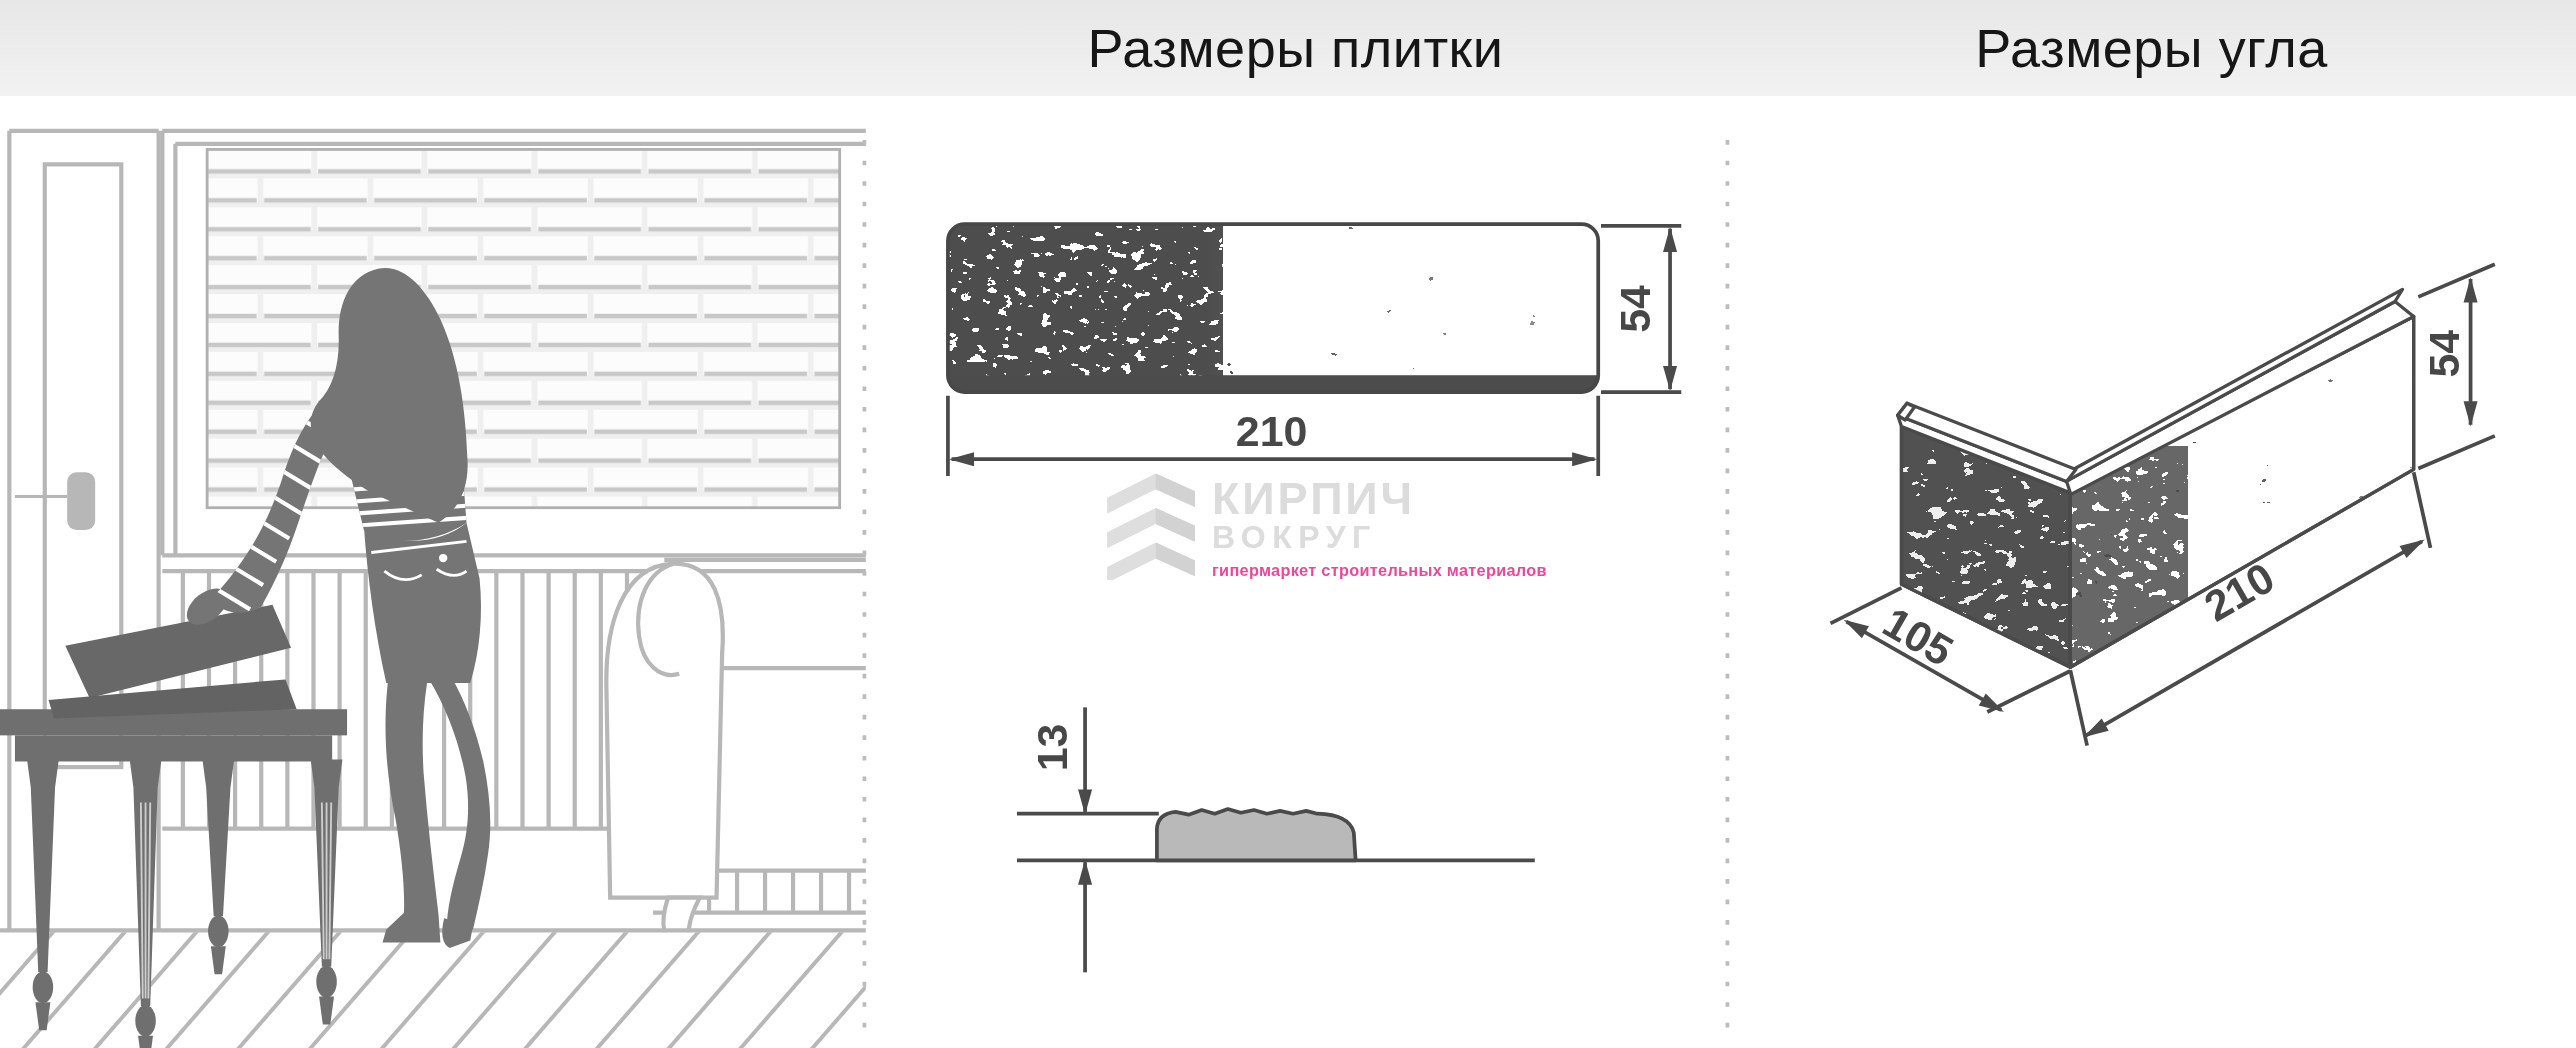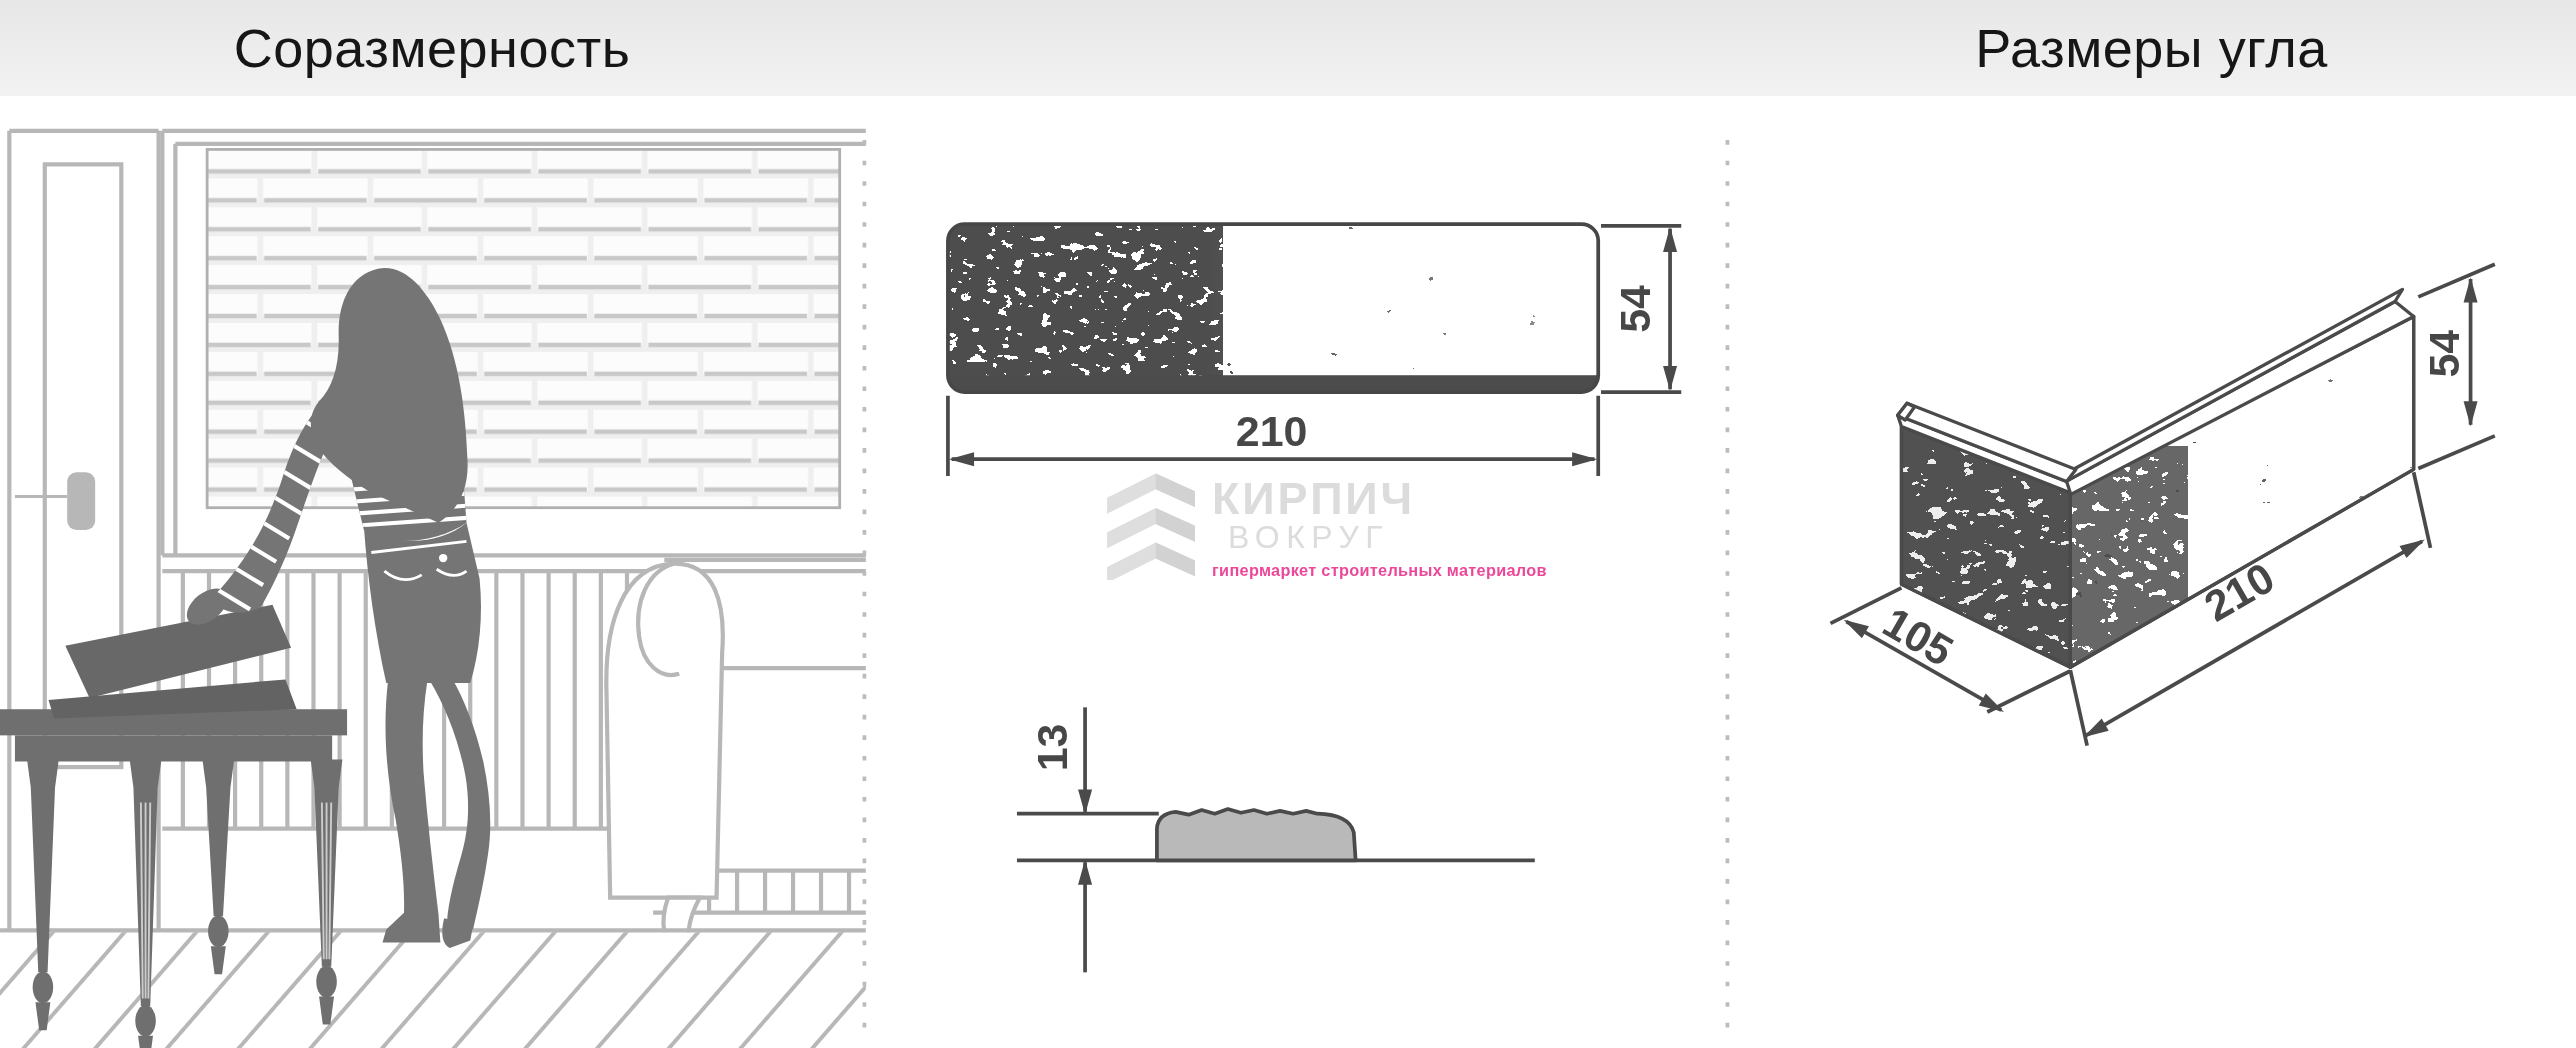--- a/index.html
+++ b/index.html
@@ -10,30 +10,30 @@
   .panel-title{position:absolute;top:0;height:96px;line-height:96px;text-align:center;
                font-size:54px;color:#161616;letter-spacing:0.5px;}
   #title-proportion{left:0;width:864px;}
   #title-tile{left:864px;width:863px;}
   #title-corner{left:1727px;width:849px;}
   svg{position:absolute;left:0;top:0;}
   svg text{font-family:"Liberation Sans", sans-serif;font-weight:bold;font-size:46px;fill:#474747;}
   .watermark{position:absolute;left:1107px;top:466px;display:flex;align-items:flex-end;}
   .wm-text{margin-left:15px;color:#dcdcdc;}
   .wm-brand-top{font-size:45px;font-weight:800;letter-spacing:2.8px;line-height:1.0;}
-  .wm-brand-bottom{font-size:32px;font-weight:400;letter-spacing:6.5px;line-height:1.05;margin-left:16px;}
+  .wm-brand-bottom{font-size:32px;font-weight:700;letter-spacing:6.5px;line-height:1.05;}
   .wm-tagline{font-size:16.3px;font-weight:600;color:#ec4899;letter-spacing:0.3px;margin-top:6.5px;}
 </style>
 </head>
 <body>
 
 <div id="stage">
 
   <div class="header-band"></div>
-  <div class="panel-title" id="title-proportion">Соразмерность</div>
+  <div class="panel-title" id="title-tile">Размеры плитки</div>
   <div class="panel-title" id="title-corner">Размеры угла</div>
 
   <svg width="2576" height="1049" viewBox="0 0 2761 1124">
     <defs>
       <path id="arrowTri" d="M0,0 L-27,-7.5 L-27,7.5 Z" fill="#4a4a4a"></path>
 
       <filter id="fDarkSparse" x="-5%" y="-5%" width="110%" height="110%">
         <feTurbulence type="fractalNoise" baseFrequency="0.055 0.085" numOctaves="3" seed="7" result="t"></feTurbulence>
         <feColorMatrix in="t" type="luminanceToAlpha" result="a"></feColorMatrix>
         <feComponentTransfer in="a" result="th">

